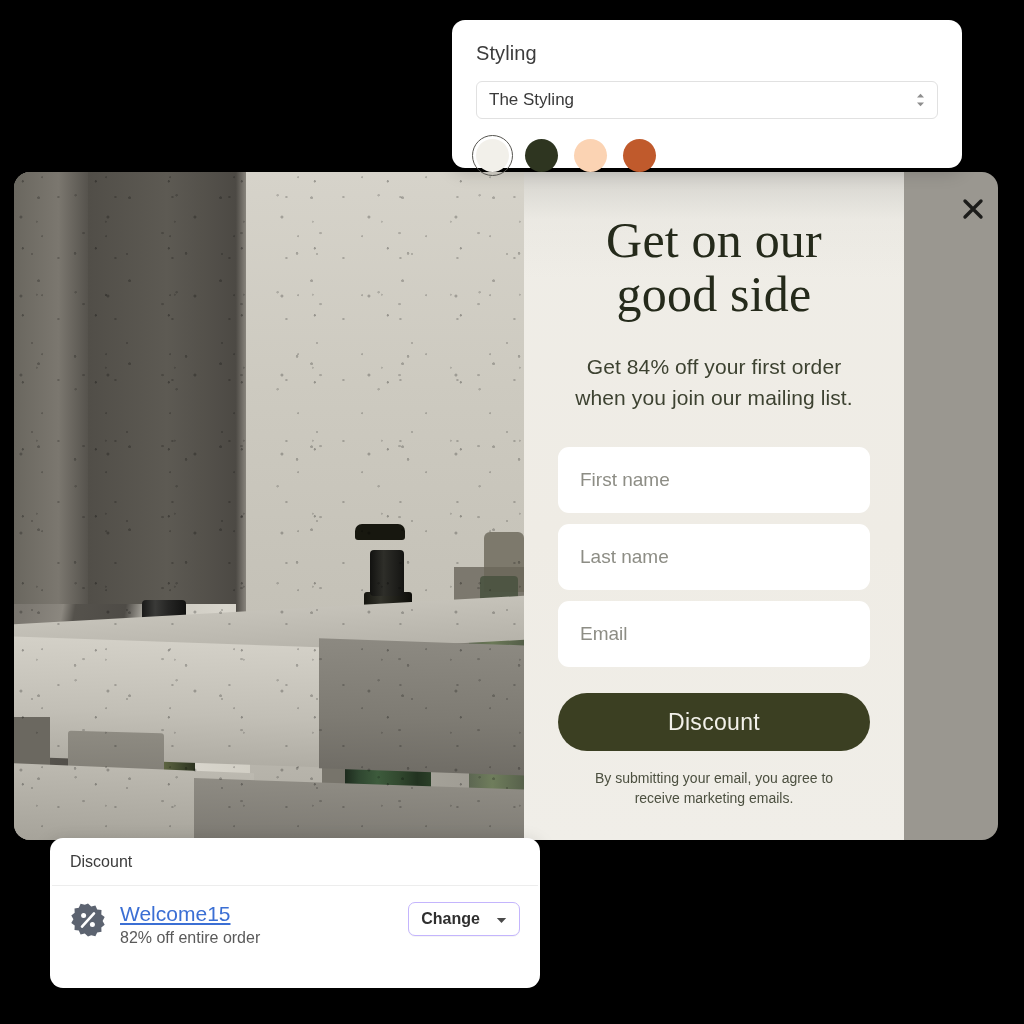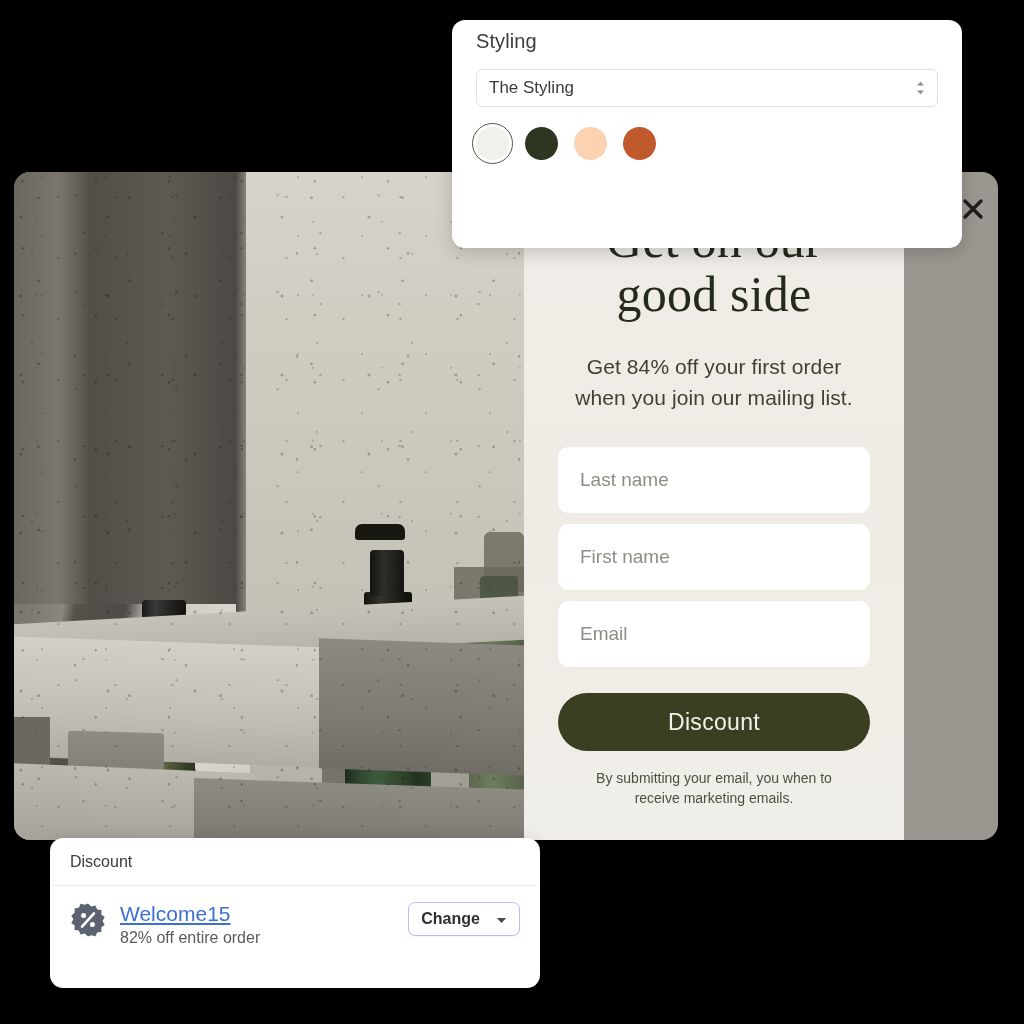--- a/index.html
+++ b/index.html
@@ -301,25 +301,25 @@
     cursor: pointer;
     z-index: 40;
   }
 
   
   .styling-card {
     position: absolute;
     left: 452px;
     top: 20px;
     width: 510px;
-    height: 228px;
+    height: 148px;
     background: #ffffff;
     border-radius: 13px;
     box-shadow: 0 4px 18px rgba(0,0,0,0.18);
-    padding: 10px 24px;
+    padding: 22px 24px;
     z-index: 30;
   }
   .styling-title {
     font-size: 20px;
     color: #3c3c3c;
     letter-spacing: 0.1px;
   }
   .select-wrap {
     position: relative;
     margin-top: 16px;
@@ -469,27 +469,27 @@
       <div class="speckle"></div>
     </div>
 
     <div class="popup">
       <div class="popup-headline">Get on our
 good side</div>
       <div class="popup-sub">Get 84% off your first order
 when you join our mailing list.</div>
 
       <div class="popup-form">
+        <input class="field" type="text" placeholder="First name" style="">
         <input class="field" type="text" placeholder="Last name" style="">
-        <input class="field" type="text" placeholder="First name" style="">
         <input class="field" type="email" placeholder="Email" style="">
         <button class="subscribe-btn">Discount</button>
       </div>
 
-      <div class="popup-legal">By submitting your email, you when to
+      <div class="popup-legal">By submitting your email, you agree to
 receive marketing emails.</div>
     </div>
   </div>
 
   <div class="close-x" style="left:958px; top:194px; right:auto;">
     <svg width="26" height="26" viewBox="0 0 26 26" aria-hidden="true">
       <path d="M5 5 L21 21 M21 5 L5 21" stroke="#1c1c1a" stroke-width="3.4" stroke-linecap="round"></path>
     </svg>
   </div>
 

